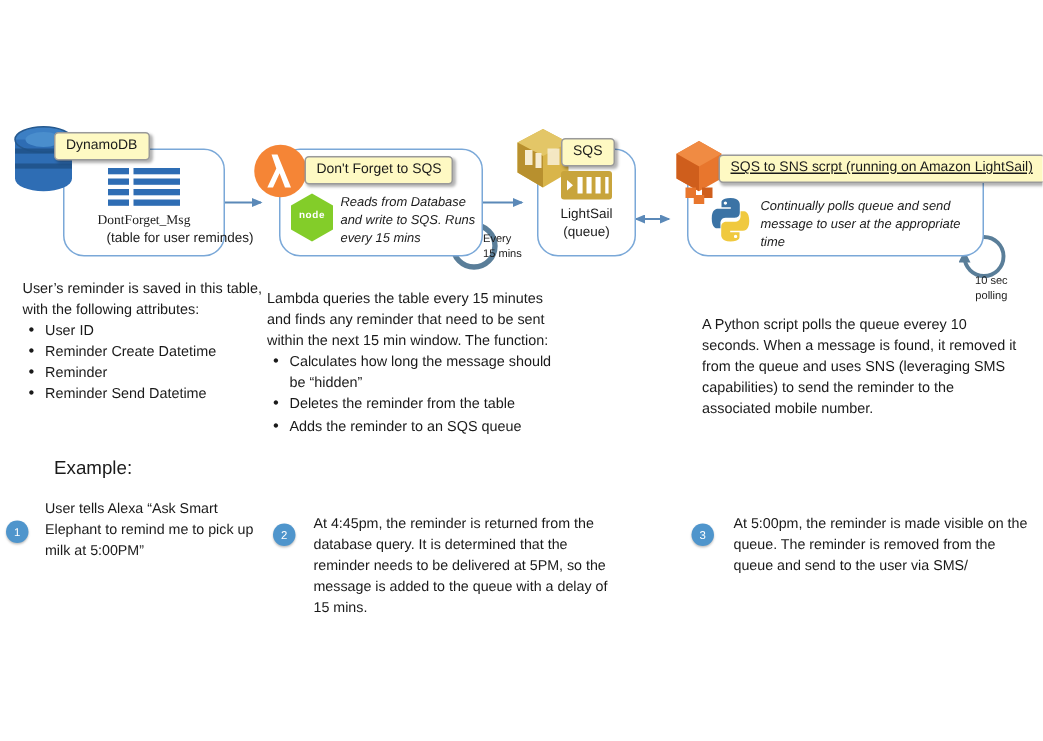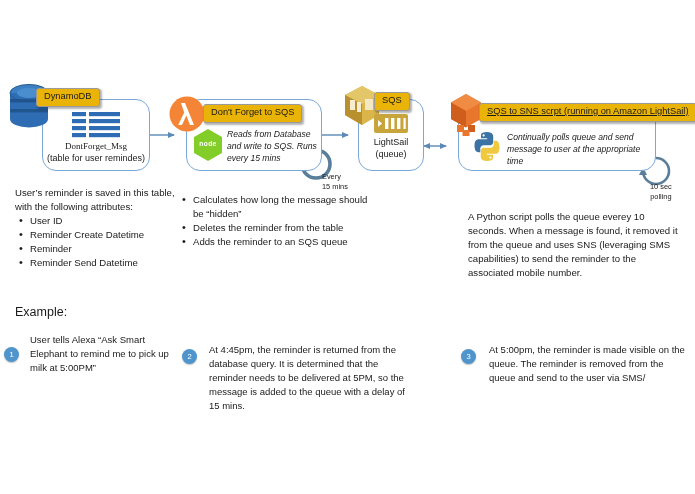--- a/index.html
+++ b/index.html
@@ -6,38 +6,38 @@
   body{width:695px;height:494px;position:relative;overflow:hidden;
        font-family:"Liberation Sans",sans-serif;color:#1a1a1a;}
   .canvas{position:absolute;inset:0;}
   .abs{position:absolute;}
 
   
   .node-box{position:absolute;border:1.3px solid #7aa8d8;border-radius:14px;
             background:#ffffff;box-sizing:border-box;}
 
   
-  .chip{position:absolute;background:#eab308;border:1px solid #9a9a9a;
+  .chip{position:absolute;background:#fef9c3;border:1px solid #9a9a9a;
         border-radius:3px;padding:2px 7px 3px 7px;font-size:9.3px;
         color:#1a1a1a;white-space:nowrap;line-height:1.25;
         box-shadow:1.5px 1.5px 2px rgba(0,0,0,.30);}
 
   
   .inner-txt{position:absolute;font-size:8.6px;line-height:1.42;color:#1a1a1a;font-style:italic;}
   .center-cap{position:absolute;text-align:center;font-size:9px;
               line-height:1.35;color:#1a1a1a;width:100%;}
 
   
   .para{position:absolute;font-size:9.6px;line-height:1.47;color:#1a1a1a;}
   .para ul{margin:0;padding:0;list-style:none;}
   .para li{position:relative;padding-left:15px;margin:0;}
   .para li:before{content:"\2022";position:absolute;left:4px;top:-1px;
                   font-size:11px;line-height:1.3;}
 
-  .example-title{position:absolute;font-size:12.5px;color:#1a1a1a;}
+  .example-title{position:absolute;font-size:12.5px;color:#1a1a1a;margin-left:21px;}
 
   
   .step-num{position:absolute;width:15px;height:15px;border-radius:50%;
             background:#4f95cc;color:#ffffff;font-size:7.6px;
             display:flex;align-items:center;justify-content:center;
             box-shadow:0 1px 1.5px rgba(0,0,0,.25);}
   .step-txt{position:absolute;font-size:9.5px;line-height:1.47;color:#1a1a1a;}
 
   
   .loop-cap{position:absolute;font-size:7.4px;line-height:1.3;color:#1a1a1a;}
@@ -92,41 +92,41 @@
     <rect x="0" y="7" width="14" height="4.2" fill="#2e6db4"></rect>
     <rect x="17" y="7" width="31" height="4.2" fill="#2e6db4"></rect>
     <rect x="0" y="14" width="14" height="4.2" fill="#2e6db4"></rect>
     <rect x="17" y="14" width="31" height="4.2" fill="#2e6db4"></rect>
     <rect x="0" y="21" width="14" height="4.2" fill="#2e6db4"></rect>
     <rect x="17" y="21" width="31" height="4.2" fill="#2e6db4"></rect>
   </svg>
 
   <div class="abs" style="left:42px;top:140px;width:108px;">
     <div class="center-cap" style="position:relative;font-family:Liberation Serif, serif;">DontForget_Msg</div>
-    <div class="center-cap" style="position:relative;">(table for user remindes)</div>
+    <div class="center-cap" style="position:relative;padding-left:24px;">(table for user remindes)</div>
   </div>
 
   <div class="node-box" style="left:186px;top:99px;width:136px;height:72px;"></div>
 
   <svg class="abs" style="left:169px;top:96px;width:36px;height:36px;">
     <circle cx="18" cy="18" r="17.5" fill="#f58536"></circle>
     <path d="M12,7 L16,7 L25,29 L21,29 L17.4,19.5 L13,29 L9.2,29 L15.2,16.4 z" fill="#ffffff"></path>
   </svg>
 
   <div class="chip" style="left:203px;top:104px;">Don't Forget to SQS</div>
 
   <svg class="abs" style="left:192px;top:128px;width:32px;height:34px;">
     <polygon points="16,1 30,9 30,25 16,33 2,25 2,9" fill="#83cd29"></polygon>
   </svg>
   <div class="abs" style="left:192px;top:140px;width:32px;text-align:center;
               font-size:6.6px;color:#ffffff;font-weight:bold;letter-spacing:.4px;">node</div>
 
   <div class="inner-txt" style="left:227px;top:128px;width:92px;">Reads from Database and write to SQS. Runs every 15 mins</div>
 
-  <div class="loop-cap" style="left:322px;top:172px;">
+  <div class="loop-cap" style="left:322px;top:154px;">
     <div>Every</div>
     <div>15 mins</div>
   </div>
 
   <div class="node-box" style="left:358px;top:99px;width:66px;height:72px;"></div>
 
   <svg class="abs" style="left:341px;top:84px;width:42px;height:44px;">
     <polygon points="21,2 38,11 38,31 21,41 4,31 4,11" fill="#d9b54a"></polygon>
     <polygon points="21,2 38,11 21,20 4,11" fill="#e3c667"></polygon>
     <polygon points="4,11 21,20 21,41 4,31" fill="#b8902e"></polygon>
@@ -188,20 +188,21 @@
     <div>User’s reminder is saved in this table, with the following attributes:</div>
     <ul>
       <li>User ID</li>
       <li>Reminder Create Datetime</li>
       <li>Reminder</li>
       <li>Reminder Send Datetime</li>
     </ul>
   </div>
 
   <div class="para" style="left:178px;top:193px;width:196px;">
+    <div>Lambda queries the table every 15 minutes and finds any reminder that need to be sent within the next 15 min window. The function:</div>
     <ul>
       <li>Calculates how long the message should be “hidden”</li>
       <li>Deletes the reminder from the table</li>
       <li>Adds the reminder to an SQS queue</li>
     </ul>
   </div>
 
   <div class="para" style="left:468px;top:210px;width:212px;">A Python script polls the queue everey 10 seconds. When a message is found, it removed it from the queue and uses SNS (leveraging SMS capabilities) to send the reminder to the associated mobile number.</div>
 
   <div class="example-title" style="left:15px;top:305px;">Example:</div>

